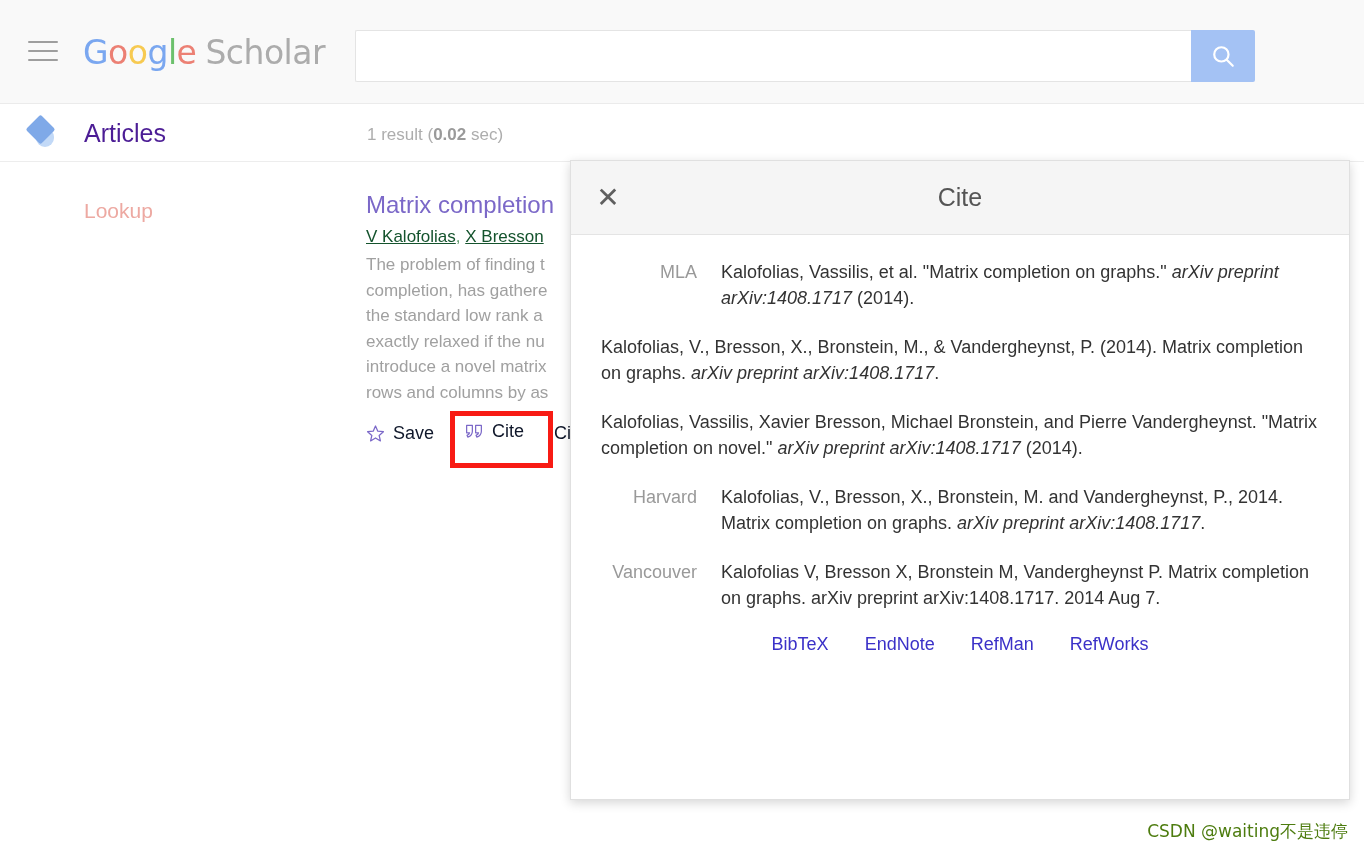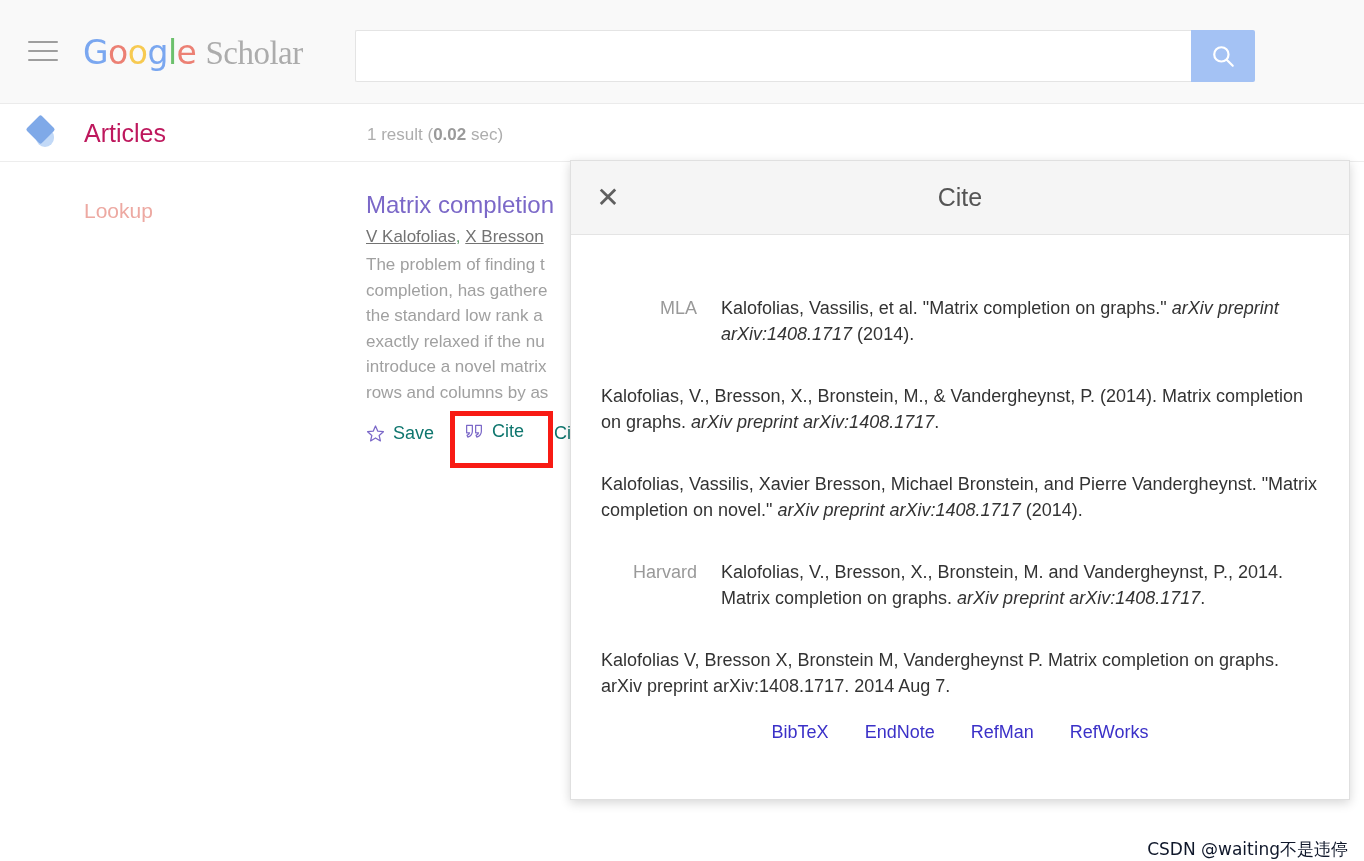--- a/index.html
+++ b/index.html
@@ -48,21 +48,21 @@
     white-space: nowrap;
     font-family: "DejaVu Sans", sans-serif;
     cursor: pointer;
   }
   .logo .g1 { color: #7aa7f0; }
   .logo .o1 { color: #ec8074; }
   .logo .o2 { color: #f7ca51; }
   .logo .g2 { color: #7aa7f0; }
   .logo .l1 { color: #6cc06c; }
   .logo .e1 { color: #ec8074; }
-  .logo .scholar { color: #acacac; margin-left: 9px; font-family: Liberation Serif, serif; }
+  .logo .scholar { color: #acacac; margin-left: 9px; }
 
   .search-wrap {
     position: absolute;
     left: 355px; top: 30px;
     width: 900px; height: 52px;
     display: flex;
   }
   .search-input {
     flex: 1;
     height: 52px;
@@ -113,21 +113,21 @@
     left: 6px; top: 3px;
     width: 21px; height: 21px;
     background: #7fa9e8;
     transform: rotate(45deg);
     border-radius: 2px;
   }
   .articles-label {
     position: absolute;
     left: 84px; top: 117px;
     font-size: 25px;
-    color: #be185d;
+    color: #4c1d95;
     font-weight: 400;
     line-height: 32px;
   }
   .result-count {
     position: absolute;
     left: 367px; top: 123px;
     font-size: 17px;
     color: #adadad;
     line-height: 24px;
   }
@@ -163,21 +163,21 @@
     font-weight: 400;
   }
   .result-authors {
     margin-top: 4px;
     font-size: 17px;
     line-height: 25px;
     color: #5f9a6a;
     white-space: nowrap;
   }
   .result-authors a {
-    color: #737373;
+    color: #14532d;
     text-decoration: underline;
     cursor: pointer;
   }
   .result-snippet {
     margin-top: 3px;
     font-size: 17px;
     line-height: 25.5px;
     color: #a0a0a0;
     white-space: nowrap;
   }
@@ -186,21 +186,21 @@
     display: flex;
     align-items: center;
     white-space: nowrap;
     font-size: 18px;
     color: #7b68c8;
   }
   .action {
     display: inline-flex;
     align-items: center;
     cursor: pointer;
-    color: #0f766e;
+    color: #0f172a;
     margin-right: 20px;
   }
   .action .ico {
     margin-right: 8px;
     display: inline-flex;
     align-items: center;
     color: #7b68c8;
   }
   .action-cite-wrap {
     position: relative;
@@ -252,21 +252,20 @@
     font-size: 25px;
     color: #555555;
     font-weight: 400;
   }
   .dialog-body {
     padding: 24px 30px 0 30px;
   }
   .cite-row {
     display: flex;
     margin-bottom: 23px;
-    margin-top: 36px;
   }
   .cite-label {
     width: 120px;
     flex: 0 0 120px;
     text-align: right;
     padding-right: 24px;
     font-size: 18px;
     color: #999999;
     line-height: 26px;
     cursor: pointer;
@@ -287,23 +286,23 @@
   }
   .export-link {
     font-size: 18px;
     color: #3b31c8;
     cursor: pointer;
   }
 
   
   .watermark {
     position: absolute;
-    right: 16px; bottom: 0;
+    right: 16px; bottom: 18px;
     font-size: 17px;
-    color: #0f172a;
+    color: #4d7c0f;
     white-space: nowrap;
     font-family: "DejaVu Sans", sans-serif;
   }
 </style>
 </head>
 <body>
 
 <div class="header">
 
   <div class="hamburger">
@@ -419,20 +418,21 @@
     </div>
 
     <div class="cite-row">
       <div class="cite-label">Harvard</div>
       <div class="cite-text">
         <span>Kalofolias, V., Bresson, X., Bronstein, M. and Vandergheynst, P., 2014. Matrix completion on graphs. </span><i>arXiv preprint arXiv:1408.1717</i><span>.</span>
       </div>
     </div>
 
     <div class="cite-row">
+      <div class="cite-label">Vancouver</div>
       <div class="cite-text">
         <span>Kalofolias V, Bresson X, Bronstein M, Vandergheynst P. Matrix completion on graphs. arXiv preprint arXiv:1408.1717. 2014 Aug 7.</span>
       </div>
     </div>
 
     <div class="export-row">
       <span class="export-link">BibTeX</span>
       <span class="export-link">EndNote</span>
       <span class="export-link">RefMan</span>
       <span class="export-link">RefWorks</span>

